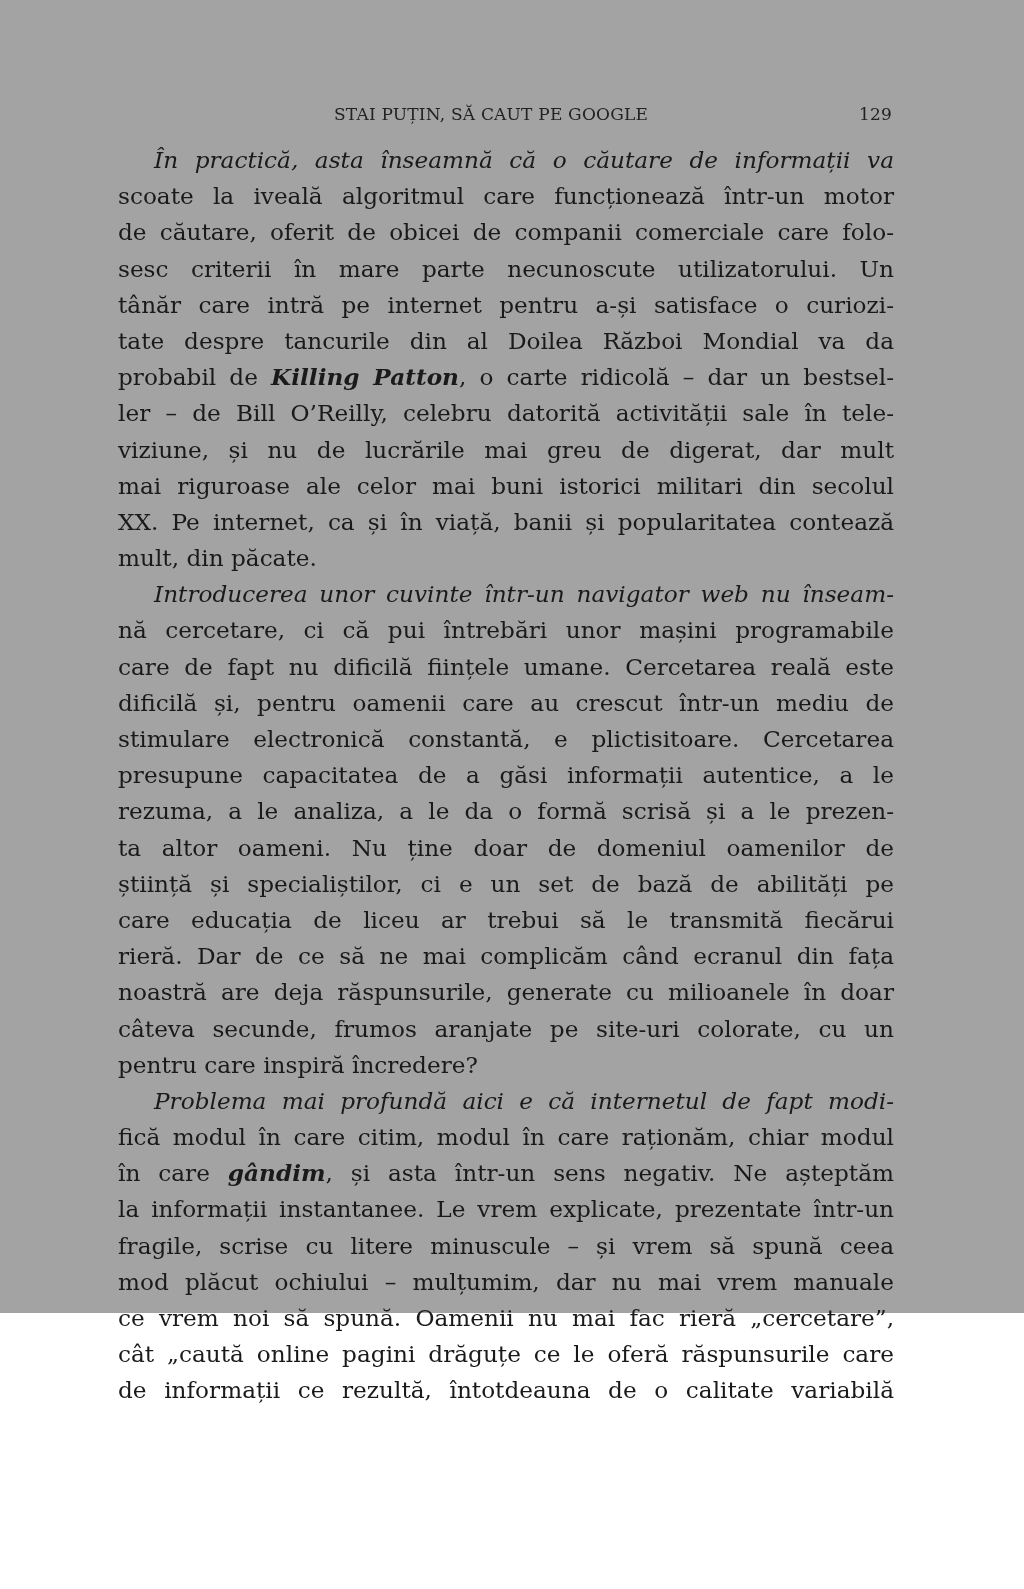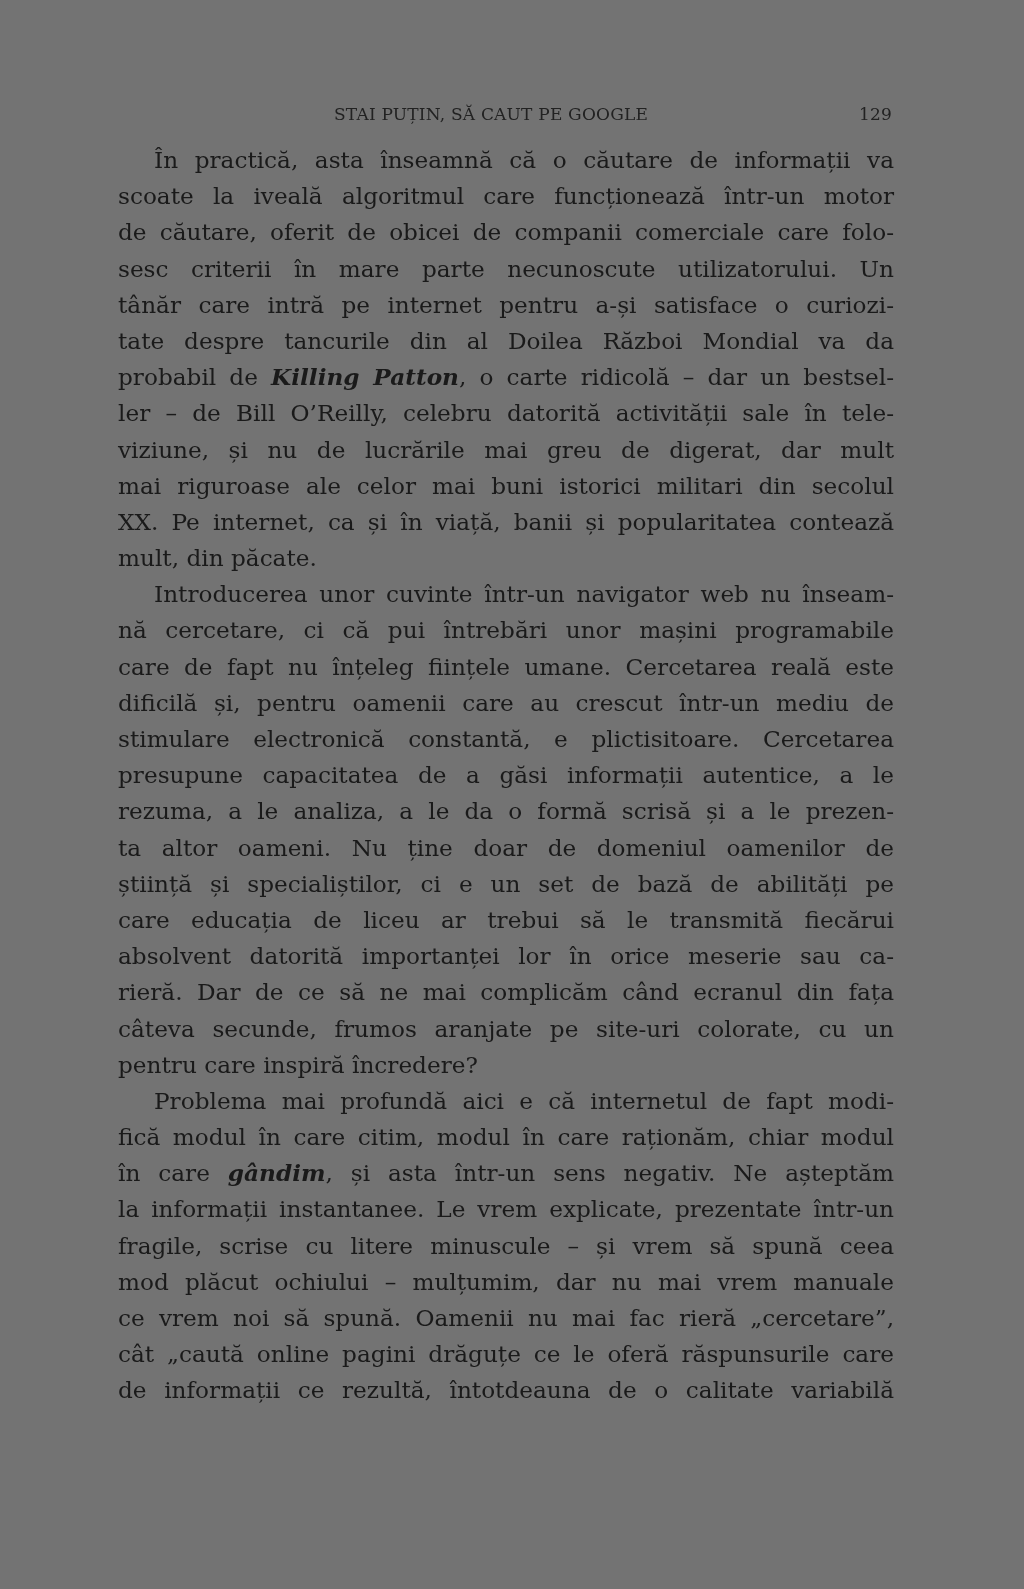--- a/index.html
+++ b/index.html
@@ -1,37 +1,37 @@
 <!DOCTYPE html>
 <html><head>
   <meta charset="utf-8">
   <style>
     html, body { margin: 0; padding: 0; background: #ffffff; }
     body { width: 1024px; height: 1589px; position: relative; overflow: hidden; }
     .page {
-      position: absolute; left: 0; top: 0; width: 1024px; height: 1589px;
-      background: #737373; color: #1a1a1a;
+      position: absolute; left: 0; top: 0; width: 1024px; height: 1313px;
+      background: #a3a3a3; color: #1a1a1a;
       font-family: "DejaVu Serif", "Liberation Serif", serif;
     }
     .running-head {
       position: absolute; top: 100px; left: 118px; width: 776px; height: 30px;
       font-size: 17px; letter-spacing: 0.2px; color: #222;
     }
     .running-head .title { position: absolute; left: 216px; top: 4px; }
     .running-head .folio { position: absolute; right: 2px; top: 4px; }
     .body-text {
       position: absolute; top: 142px; left: 118px; width: 776px;
       font-size: 23.2px; color: #1a1a1a;
     }
     .line {
       display: block; height: 36.2px; line-height: 36.2px;
       text-align: justify; text-align-last: justify; white-space: nowrap;
       overflow: visible;
     }
-    .line.indent { padding-left: 36px; }
+    .line.indent { padding-left: 36px; font-style: italic; }
     .line.last { text-align-last: left; }
     .line .inner { display: inline-block; width: 100%; text-align: justify; text-align-last: justify; white-space: normal; }
     .line.last .inner { text-align-last: left; }
     .line.indent .inner { width: calc(100%); }
     em { font-style: italic; font-weight: bold; }
   </style>
 </head>
 <body>
 
 <div class="page">
@@ -47,30 +47,30 @@
       <div class="line"><span class="inner">tânăr care intră pe internet pentru a-și satisface o curiozi-</span></div>
       <div class="line"><span class="inner">tate despre tancurile din al Doilea Război Mondial va da</span></div>
       <div class="line"><span class="inner">probabil de <em>Killing Patton</em>, o carte ridicolă – dar un bestsel-</span></div>
       <div class="line"><span class="inner">ler – de Bill O’Reilly, celebru datorită activității sale în tele-</span></div>
       <div class="line"><span class="inner">viziune, și nu de lucrările mai greu de digerat, dar mult</span></div>
       <div class="line"><span class="inner">mai riguroase ale celor mai buni istorici militari din secolul</span></div>
       <div class="line"><span class="inner">XX. Pe internet, ca și în viață, banii și popularitatea contează</span></div>
       <div class="line last"><span class="inner">mult, din păcate.</span></div>
       <div class="line indent"><span class="inner">Introducerea unor cuvinte într-un navigator web nu înseam-</span></div>
       <div class="line"><span class="inner">nă cercetare, ci că pui întrebări unor mașini programabile</span></div>
-      <div class="line"><span class="inner">care de fapt nu înțeleg ființele umane. Cercetarea reală este</span></div>
+      <div class="line"><span class="inner">care de fapt nu dificilă ființele umane. Cercetarea reală este</span></div>
       <div class="line"><span class="inner">dificilă și, pentru oamenii care au crescut într-un mediu de</span></div>
       <div class="line"><span class="inner">stimulare electronică constantă, e plictisitoare. Cercetarea</span></div>
       <div class="line"><span class="inner">presupune capacitatea de a găsi informații autentice, a le</span></div>
       <div class="line"><span class="inner">rezuma, a le analiza, a le da o formă scrisă și a le prezen-</span></div>
       <div class="line"><span class="inner">ta altor oameni. Nu ține doar de domeniul oamenilor de</span></div>
       <div class="line"><span class="inner">știință și specialiștilor, ci e un set de bază de abilități pe</span></div>
       <div class="line"><span class="inner">care educația de liceu ar trebui să le transmită fiecărui</span></div>
-      <div class="line"><span class="inner">absolvent datorită importanței lor în orice meserie sau ca-</span></div>
       <div class="line"><span class="inner">rieră. Dar de ce să ne mai complicăm când ecranul din fața</span></div>
+      <div class="line"><span class="inner">noastră are deja răspunsurile, generate cu milioanele în doar</span></div>
       <div class="line"><span class="inner">câteva secunde, frumos aranjate pe site-uri colorate, cu un</span></div>
       <div class="line last"><span class="inner">pentru care inspiră încredere?</span></div>
       <div class="line indent"><span class="inner">Problema mai profundă aici e că internetul de fapt modi-</span></div>
       <div class="line"><span class="inner">fică modul în care citim, modul în care raționăm, chiar modul</span></div>
       <div class="line"><span class="inner">în care <em>gândim</em>, și asta într-un sens negativ. Ne așteptăm</span></div>
       <div class="line"><span class="inner">la informații instantanee. Le vrem explicate, prezentate într-un</span></div>
       <div class="line"><span class="inner">fragile, scrise cu litere minuscule – și vrem să spună ceea</span></div>
       <div class="line"><span class="inner">mod plăcut ochiului – mulțumim, dar nu mai vrem manuale</span></div>
       <div class="line"><span class="inner">ce vrem noi să spună. Oamenii nu mai fac rieră „cercetare”,</span></div>
       <div class="line"><span class="inner">cât „caută online pagini drăguțe ce le oferă răspunsurile care</span></div>

